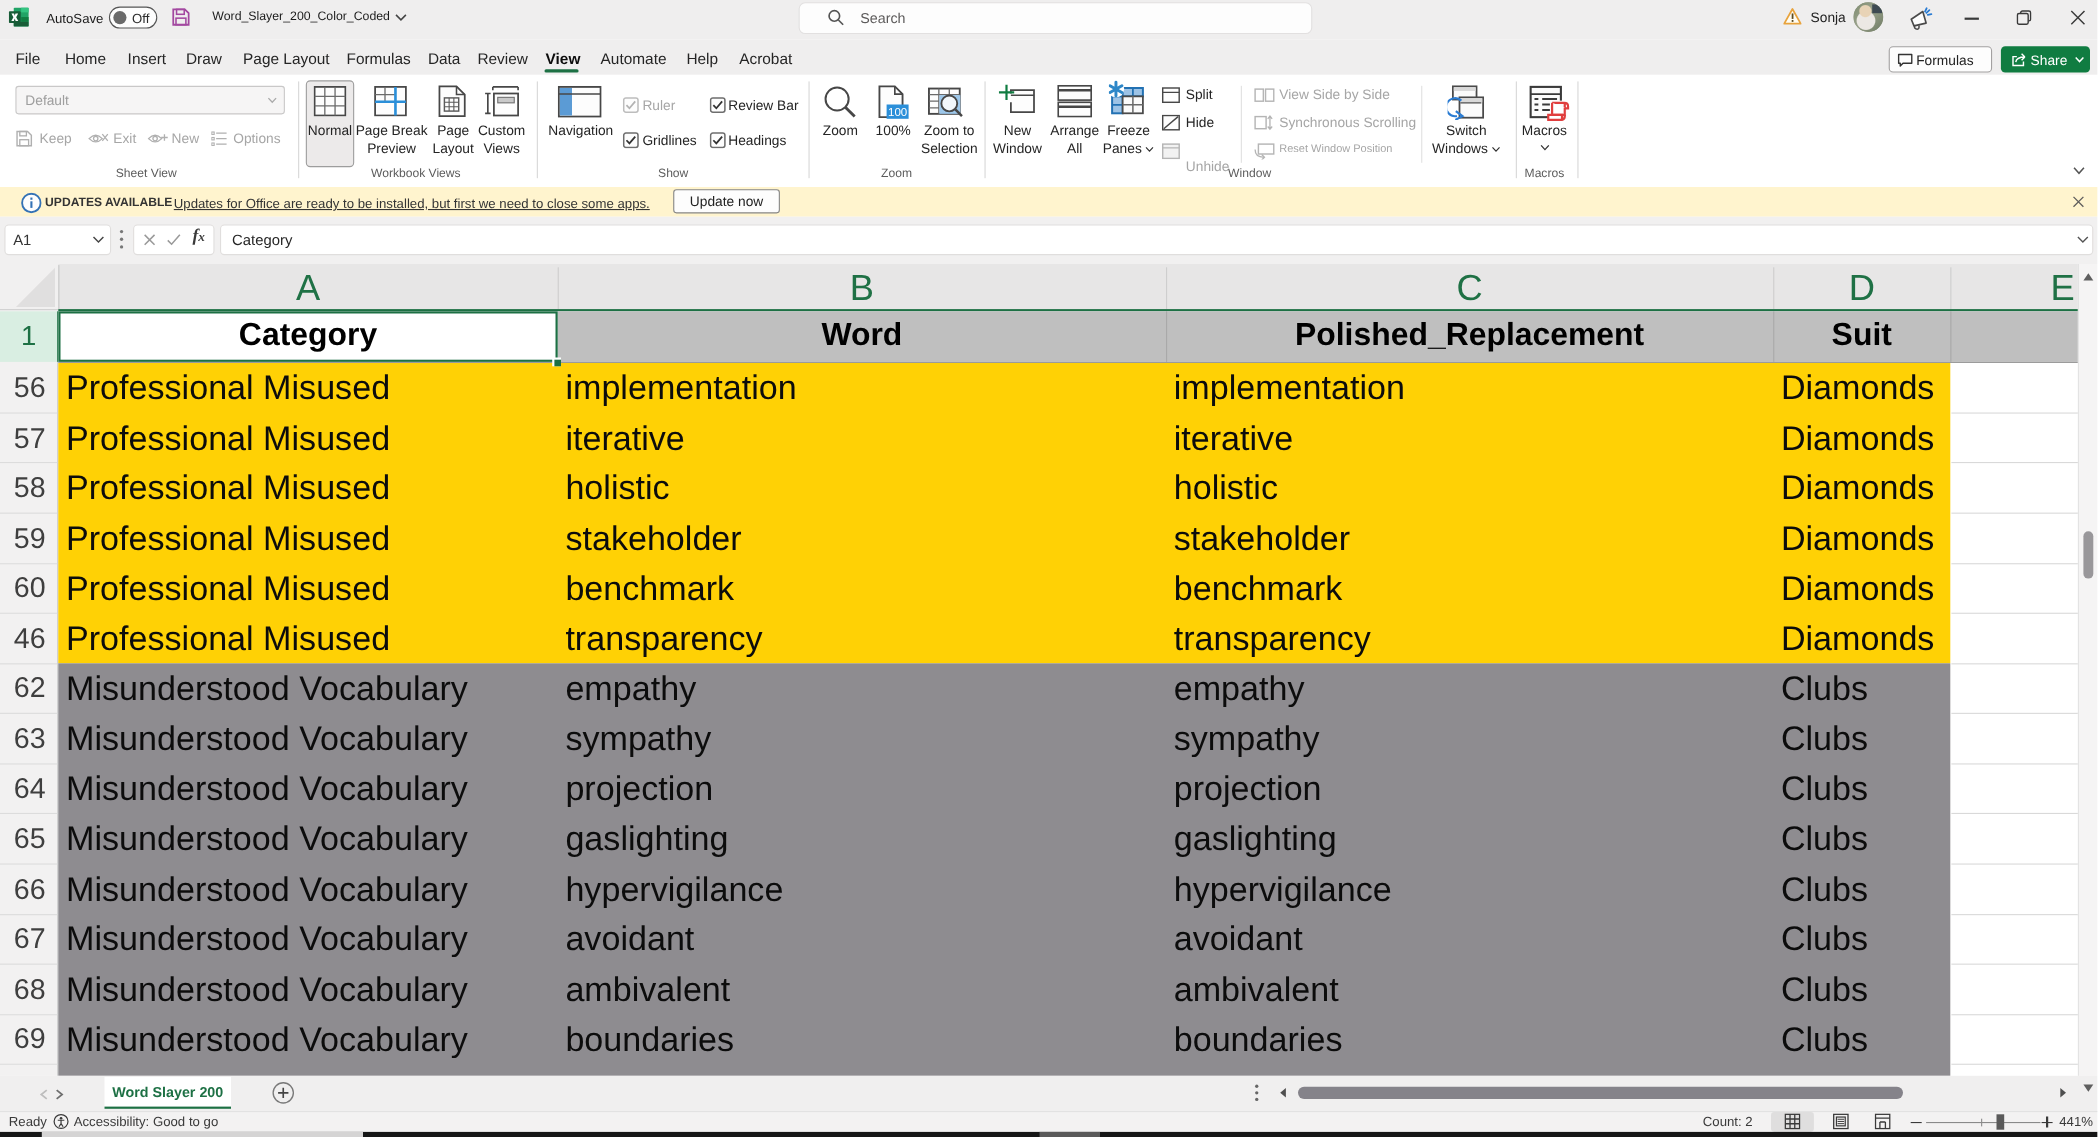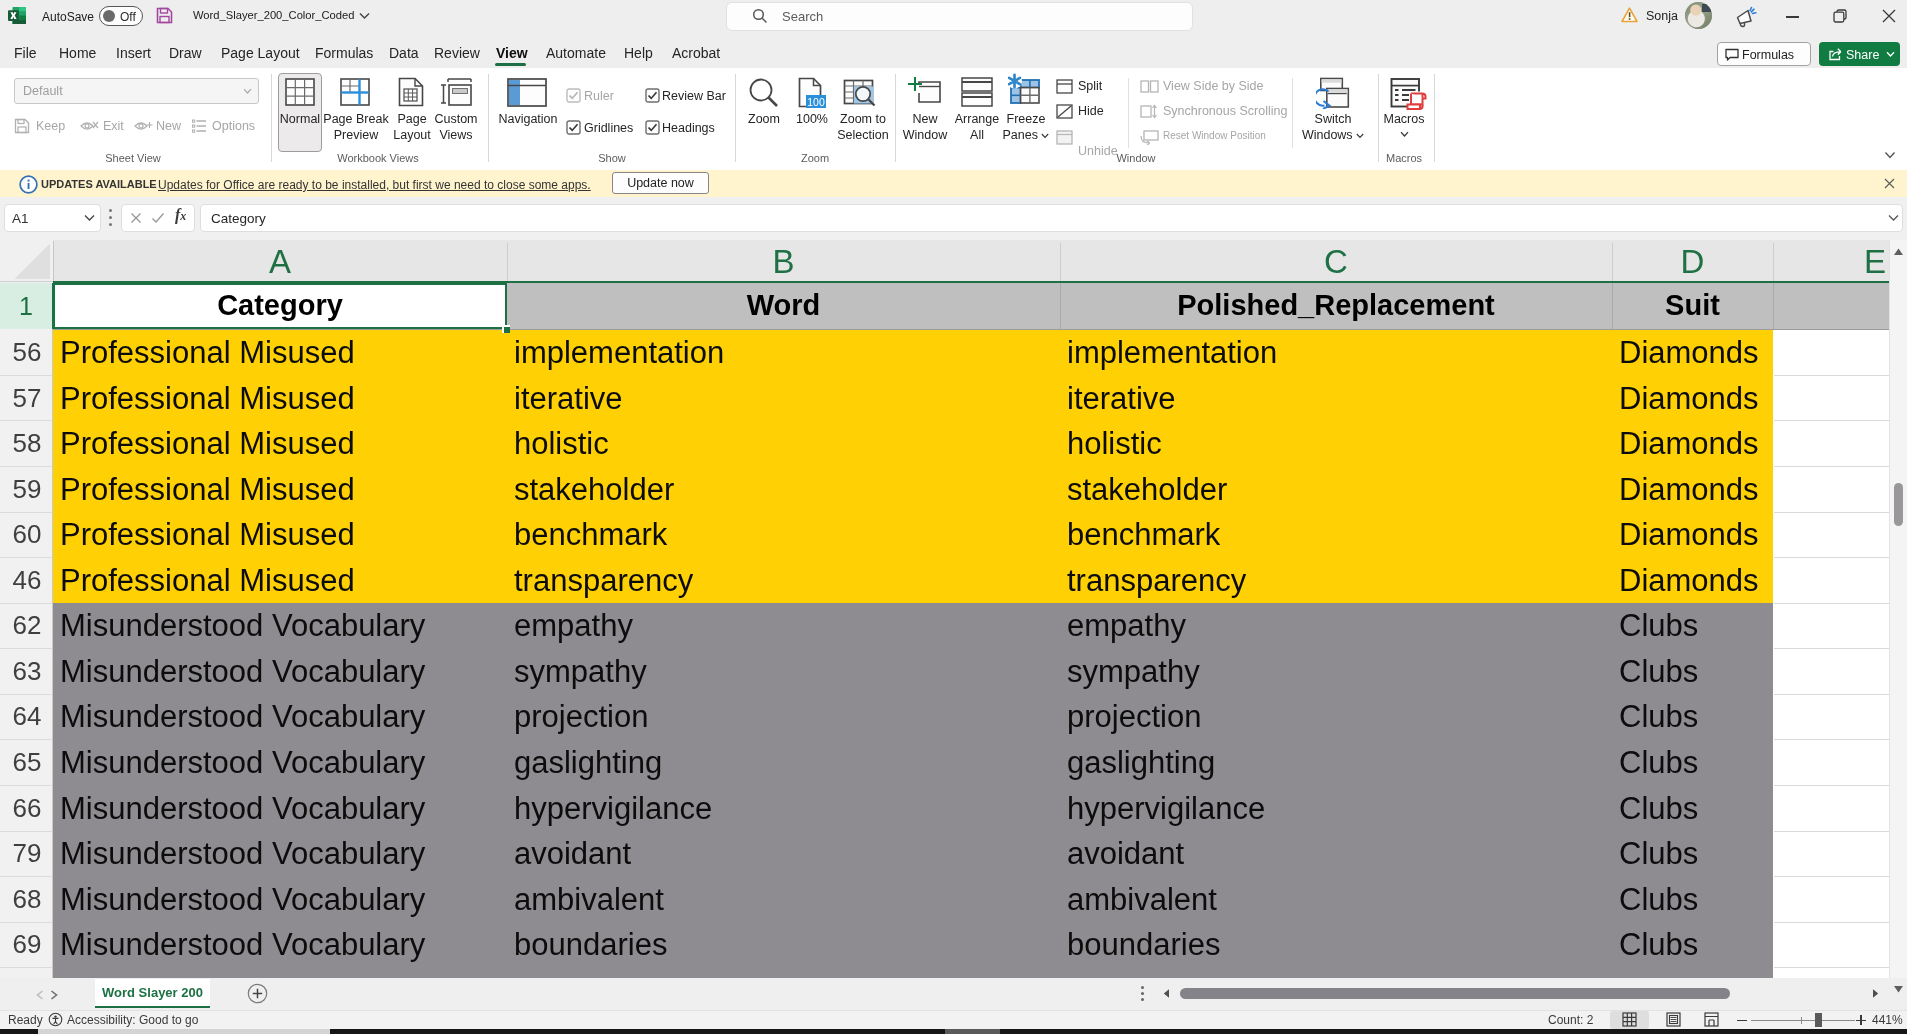--- a/index.html
+++ b/index.html
@@ -392,21 +392,21 @@
   <div class="a rn" style="top:375.5px">57</div>
   <div class="a rn" style="top:421.1px">58</div>
   <div class="a rn" style="top:466.7px">59</div>
   <div class="a rn" style="top:512.2px">60</div>
   <div class="a rn" style="top:557.8px">46</div>
   <div class="a rn" style="top:603.3px">62</div>
   <div class="a rn" style="top:648.9px">63</div>
   <div class="a rn" style="top:694.4px">64</div>
   <div class="a rn" style="top:740px">65</div>
   <div class="a rn" style="top:785.5px">66</div>
-  <div class="a rn" style="top:831.1px">79</div>
+  <div class="a rn" style="top:831.1px">67</div>
   <div class="a rn" style="top:876.6px">68</div>
   <div class="a rn" style="top:922.2px">69</div>
 
   <div class="a gl2" style="top:375px"></div>
     <div class="a gl2" style="top:420px"></div>
     <div class="a gl2" style="top:466px"></div>
     <div class="a gl2" style="top:512px"></div>
     <div class="a gl2" style="top:557px"></div>
     <div class="a gl2" style="top:603px"></div>
     <div class="a gl2" style="top:648px"></div>

